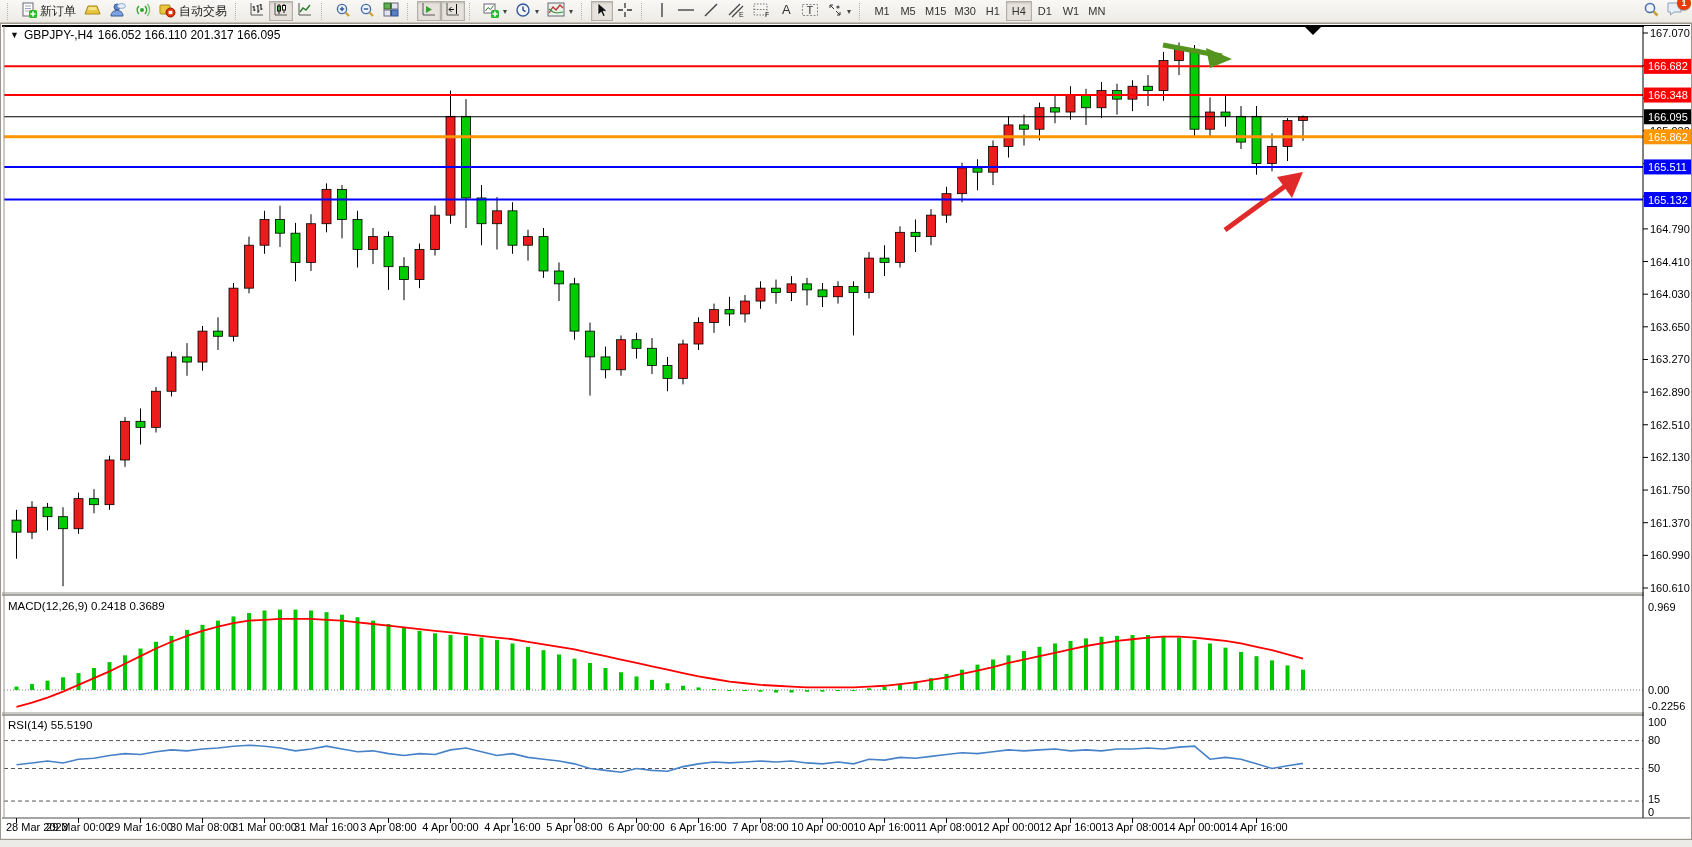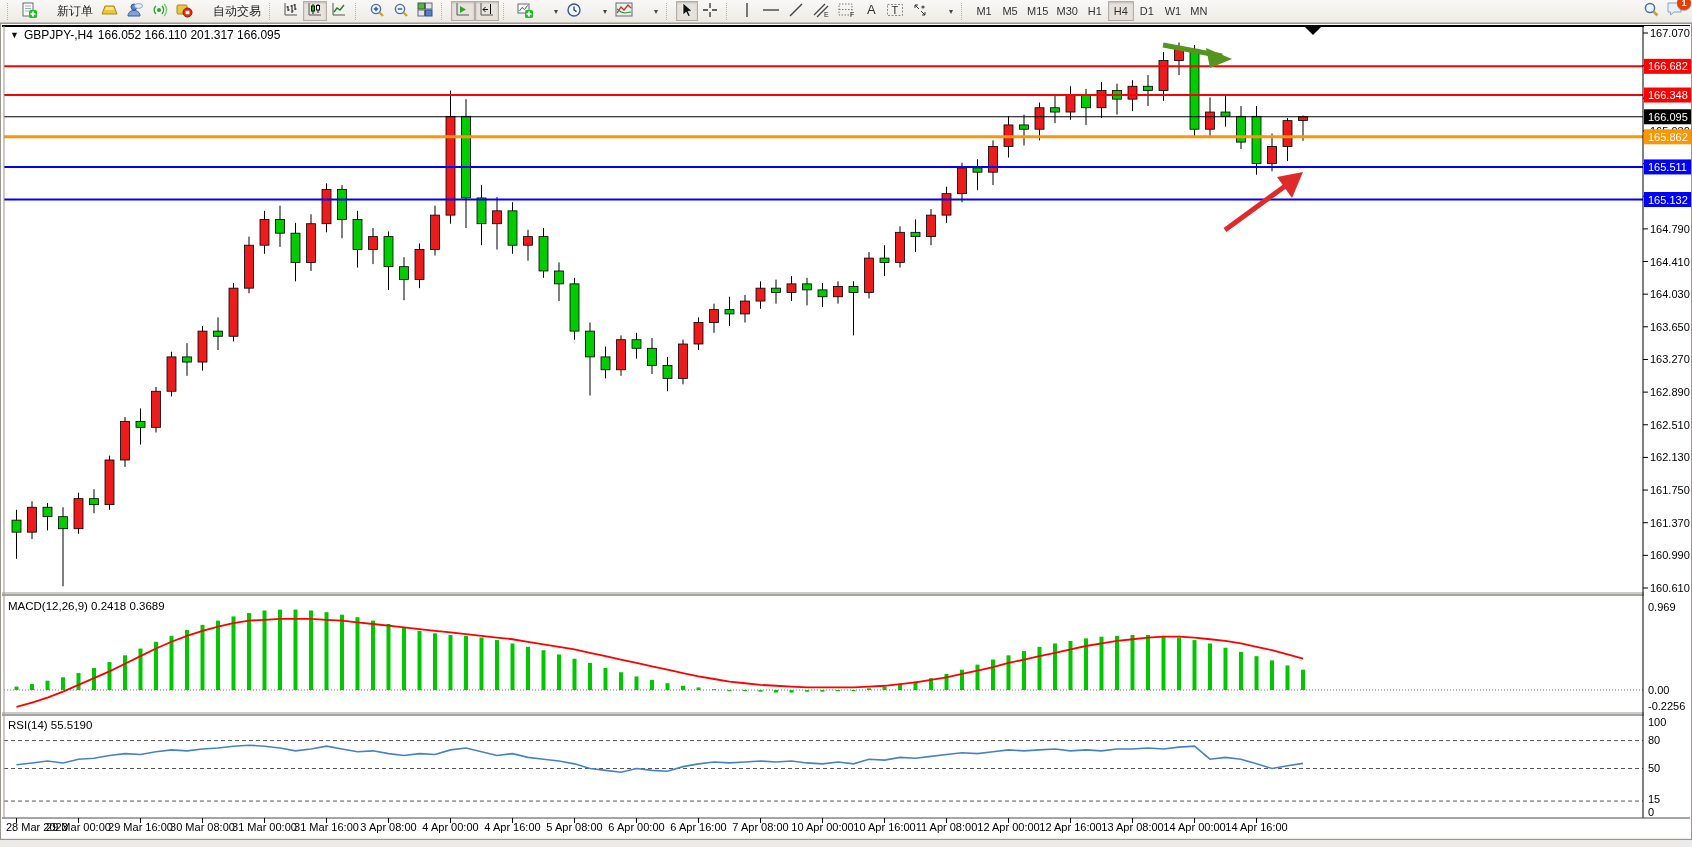--- a/index.html
+++ b/index.html
@@ -3,21 +3,21 @@
 <meta charset="utf-8">
 <style>
   html,body{margin:0;padding:0;width:1692px;height:847px;overflow:hidden;background:#fff;
     font-family:"Liberation Sans",sans-serif;}
   #app{position:relative;width:1692px;height:847px;}
   
   .toolbar{position:absolute;top:0;left:0;width:1692px;height:23px;display:flex;align-items:center;
     background:linear-gradient(#f9f8f6,#eeebe5);border-bottom:1px solid #c5c1b8;padding-left:3px;box-sizing:border-box;z-index:5;}
   .tb{height:20px;min-width:22px;display:inline-flex;align-items:center;justify-content:center;
     border:1px solid transparent;background:transparent;padding:0 3px;font:12px "Liberation Sans",sans-serif;
-    color:#222;cursor:default;gap:20px;}
+    color:#222;cursor:default;gap:3px;}
   .tb.pressed{border:1px solid #b3afa6;background:#e7e3dc;box-shadow:inset 0 1px 2px rgba(0,0,0,.18);}
   .tb .caret{font-size:8px;color:#444;margin-left:1px;}
   .sep{width:6px;height:17px;border-left:1px dotted #b4b0a8;margin:0 3px 0 4px;}
   .tf{font:11px "Liberation Sans",sans-serif;color:#333;min-width:26px;}
   .toolbar-right{margin-left:auto;display:flex;align-items:center;padding-right:8px;gap:6px;}
   .chatwrap{position:relative;}
   .badge{position:absolute;top:-5px;right:-7px;background:#e83c00;color:#fff;border-radius:50%;
     width:14px;height:14px;font-size:9px;line-height:14px;text-align:center;font-weight:bold;
     box-shadow:0 1px 1px rgba(0,0,0,.3);}
   

